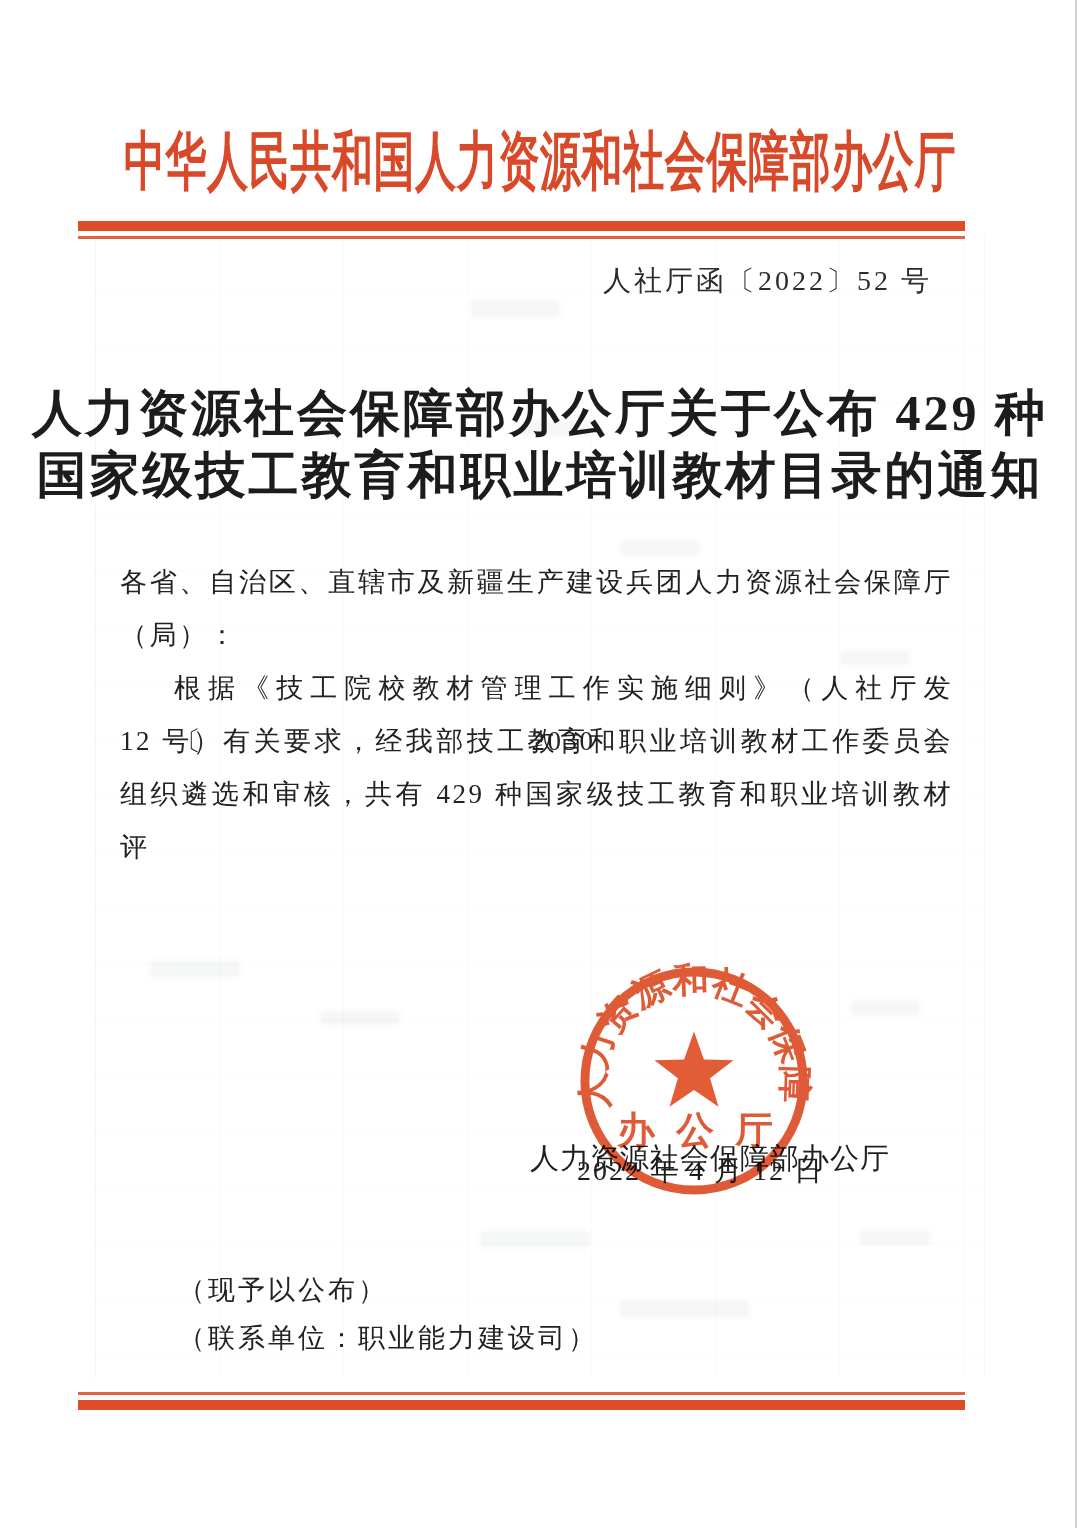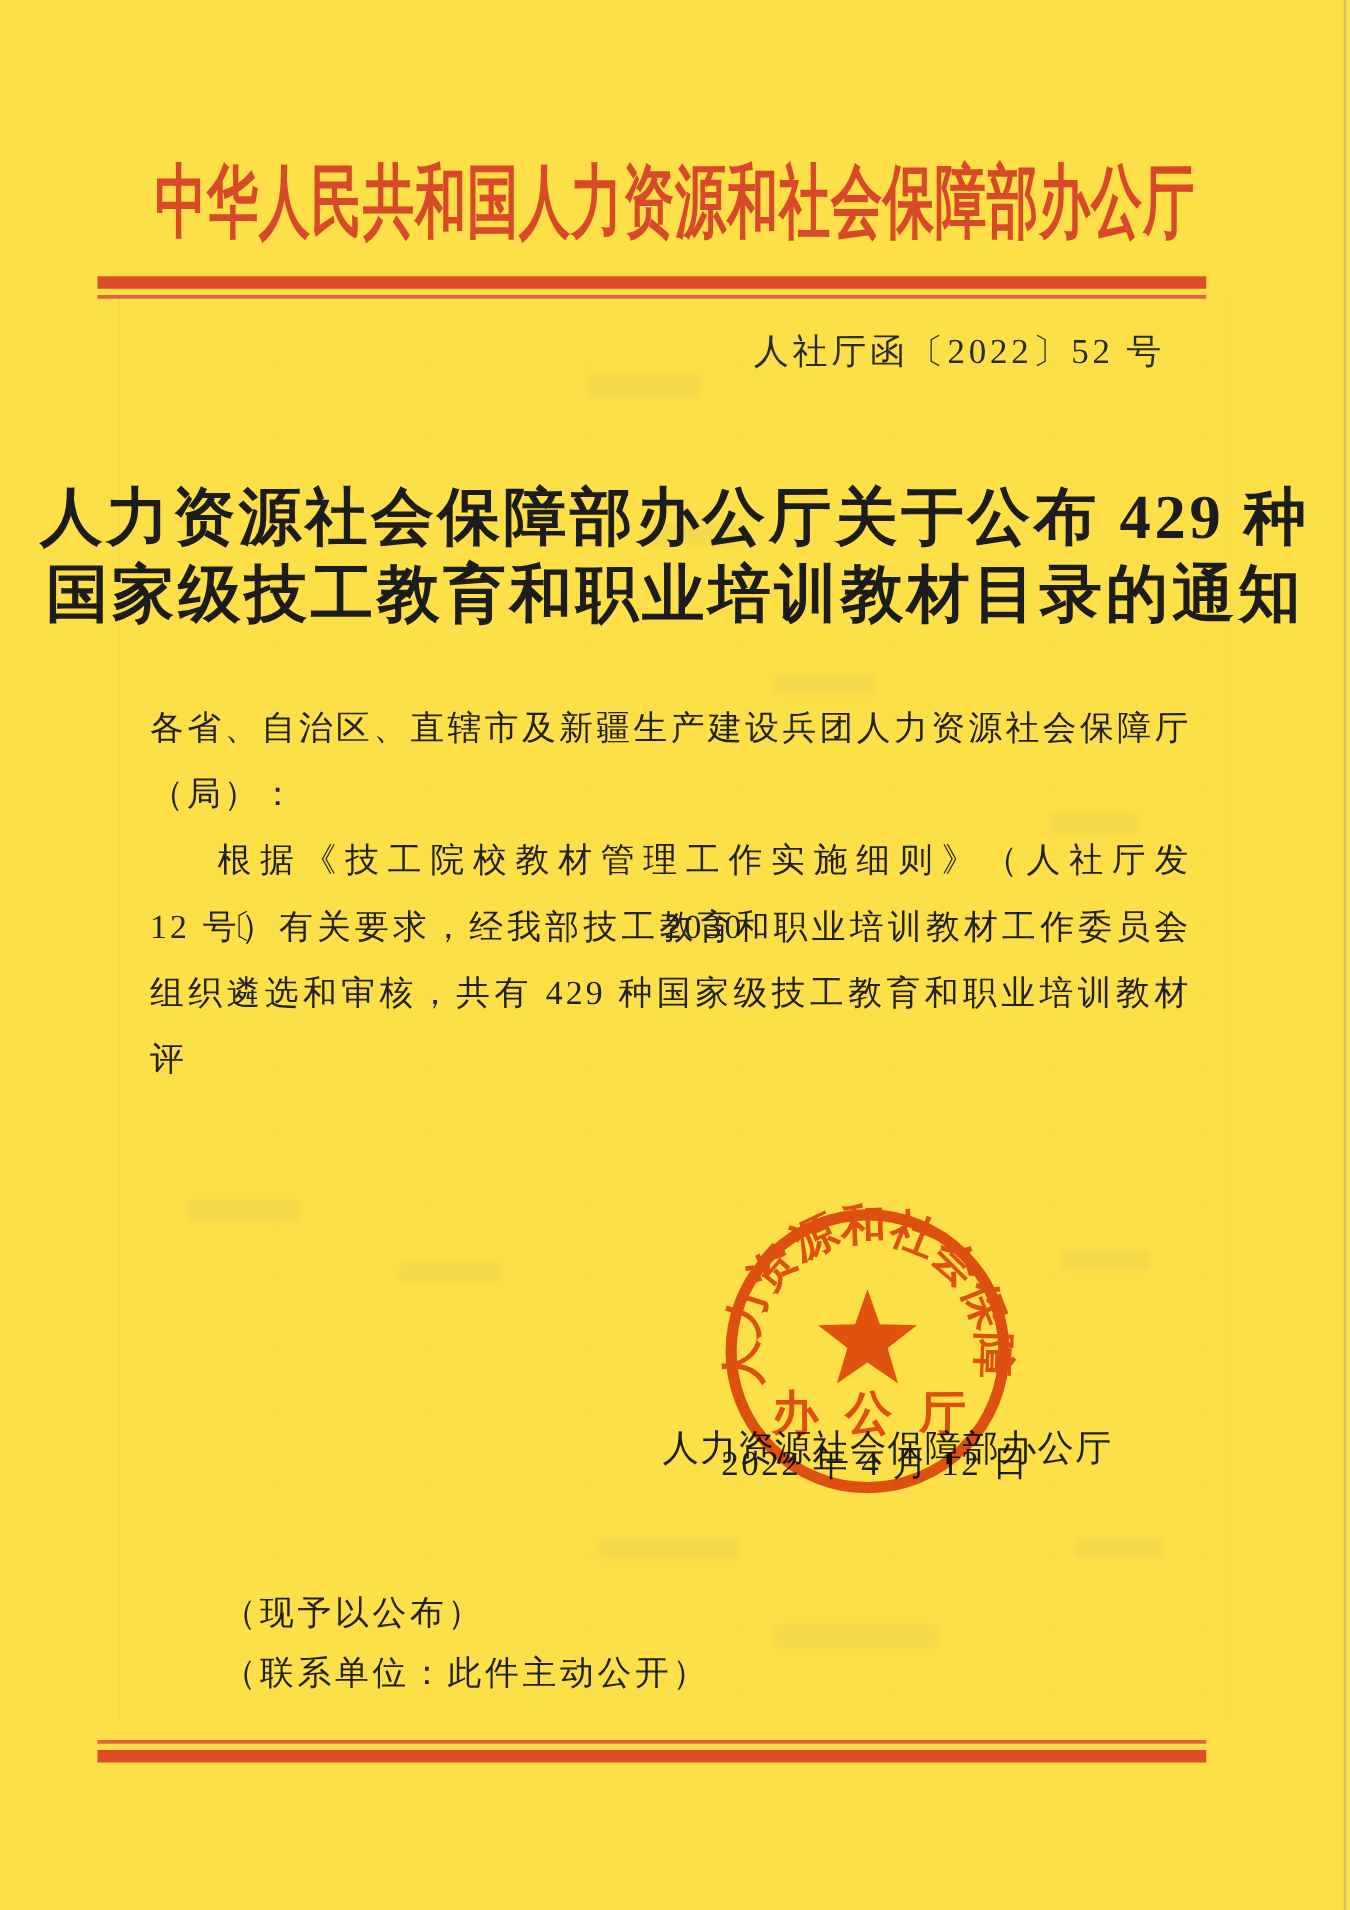--- a/index.html
+++ b/index.html
@@ -4,21 +4,21 @@
 <style>
   html,body{margin:0;padding:0;}
   body{
     width:1080px;height:1528px;
     background:#e9e7e2;
     font-family:"Liberation Serif", serif;
   }
   .page{
     position:relative;
     width:1080px;height:1528px;
-    background:#fde047;
+    background:#ffffff;
     overflow:hidden;
   }
   
   .bleed{
     position:absolute;left:95px;right:95px;top:235px;bottom:150px;
     background-image:
       linear-gradient(to right, rgba(130,140,132,.10) 0 1px, transparent 1px),
       linear-gradient(to left,  rgba(130,140,132,.10) 0 1px, transparent 1px),
       repeating-linear-gradient(to right, rgba(130,140,132,.07) 0 1px, transparent 1px 124px),
       repeating-linear-gradient(to bottom, rgba(130,140,132,.07) 0 1px, transparent 1px 56px);
@@ -147,19 +147,19 @@
     <path id="sealArc" d="M 35.4 150.8 A 90 90 0 1 1 204.6 150.8" fill="none"></path>
     <text font-size="35" font-weight="700" fill="#dd4e28">
       <textPath href="#sealArc" startOffset="4" textLength="368" lengthAdjust="spacingAndGlyphs">人力资源和社会保障部</textPath>
     </text>
     <polygon fill="#e05025" points="120,70 130,98.2 159.9,99 136.2,117.3 144.7,146 120,129 95.3,146 103.8,117.3 80.1,99 110,98.2"></polygon>
     <text x="124" y="183" text-anchor="middle" font-size="38" font-weight="700" fill="#dd4e28" letter-spacing="6">办 公 厅</text>
   </svg>
 
   <div class="notes">
     <div class="note-line">（现予以公布）</div>
-    <div class="note-line">（联系单位：此件主动公开）</div>
+    <div class="note-line">（联系单位：职业能力建设司）</div>
   </div>
 
   <div class="rule ftr-thin"></div>
   <div class="rule ftr-thick"></div>
 
 </div>
 
 </body></html>

